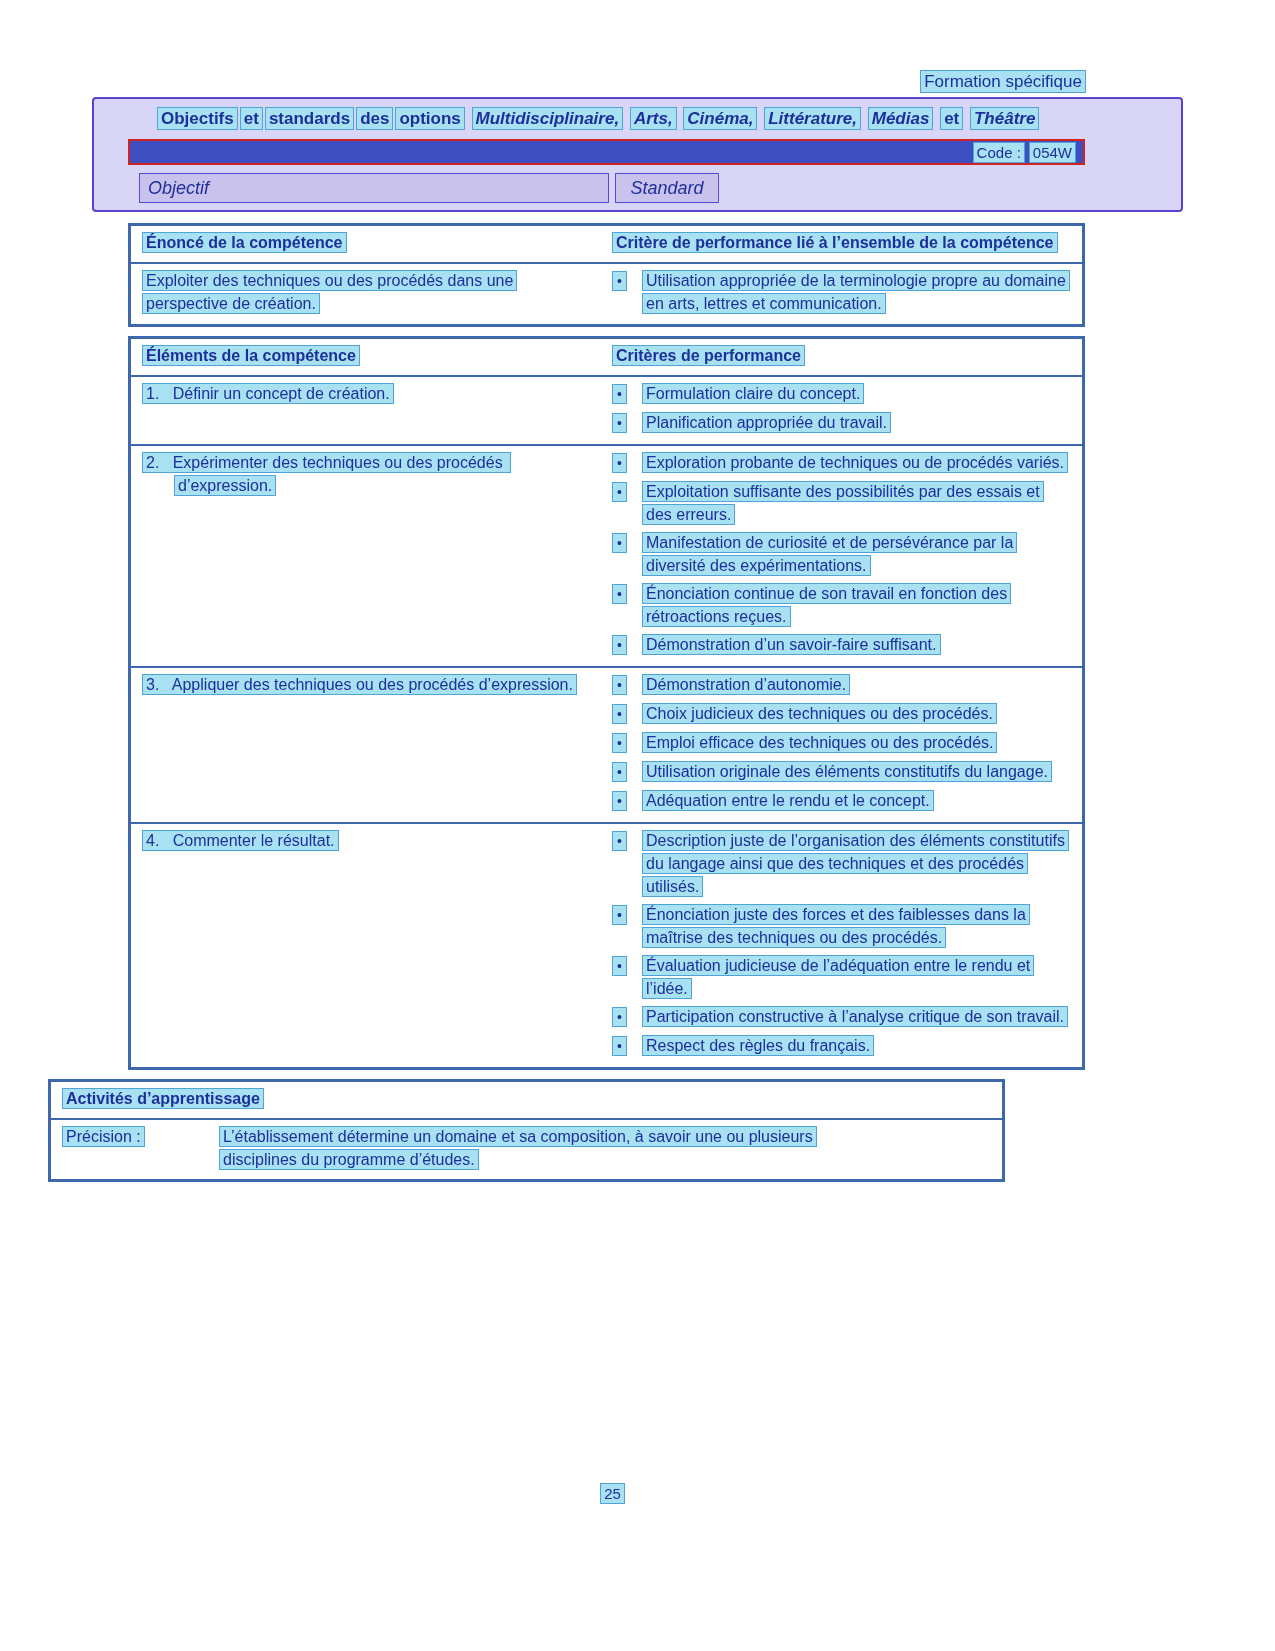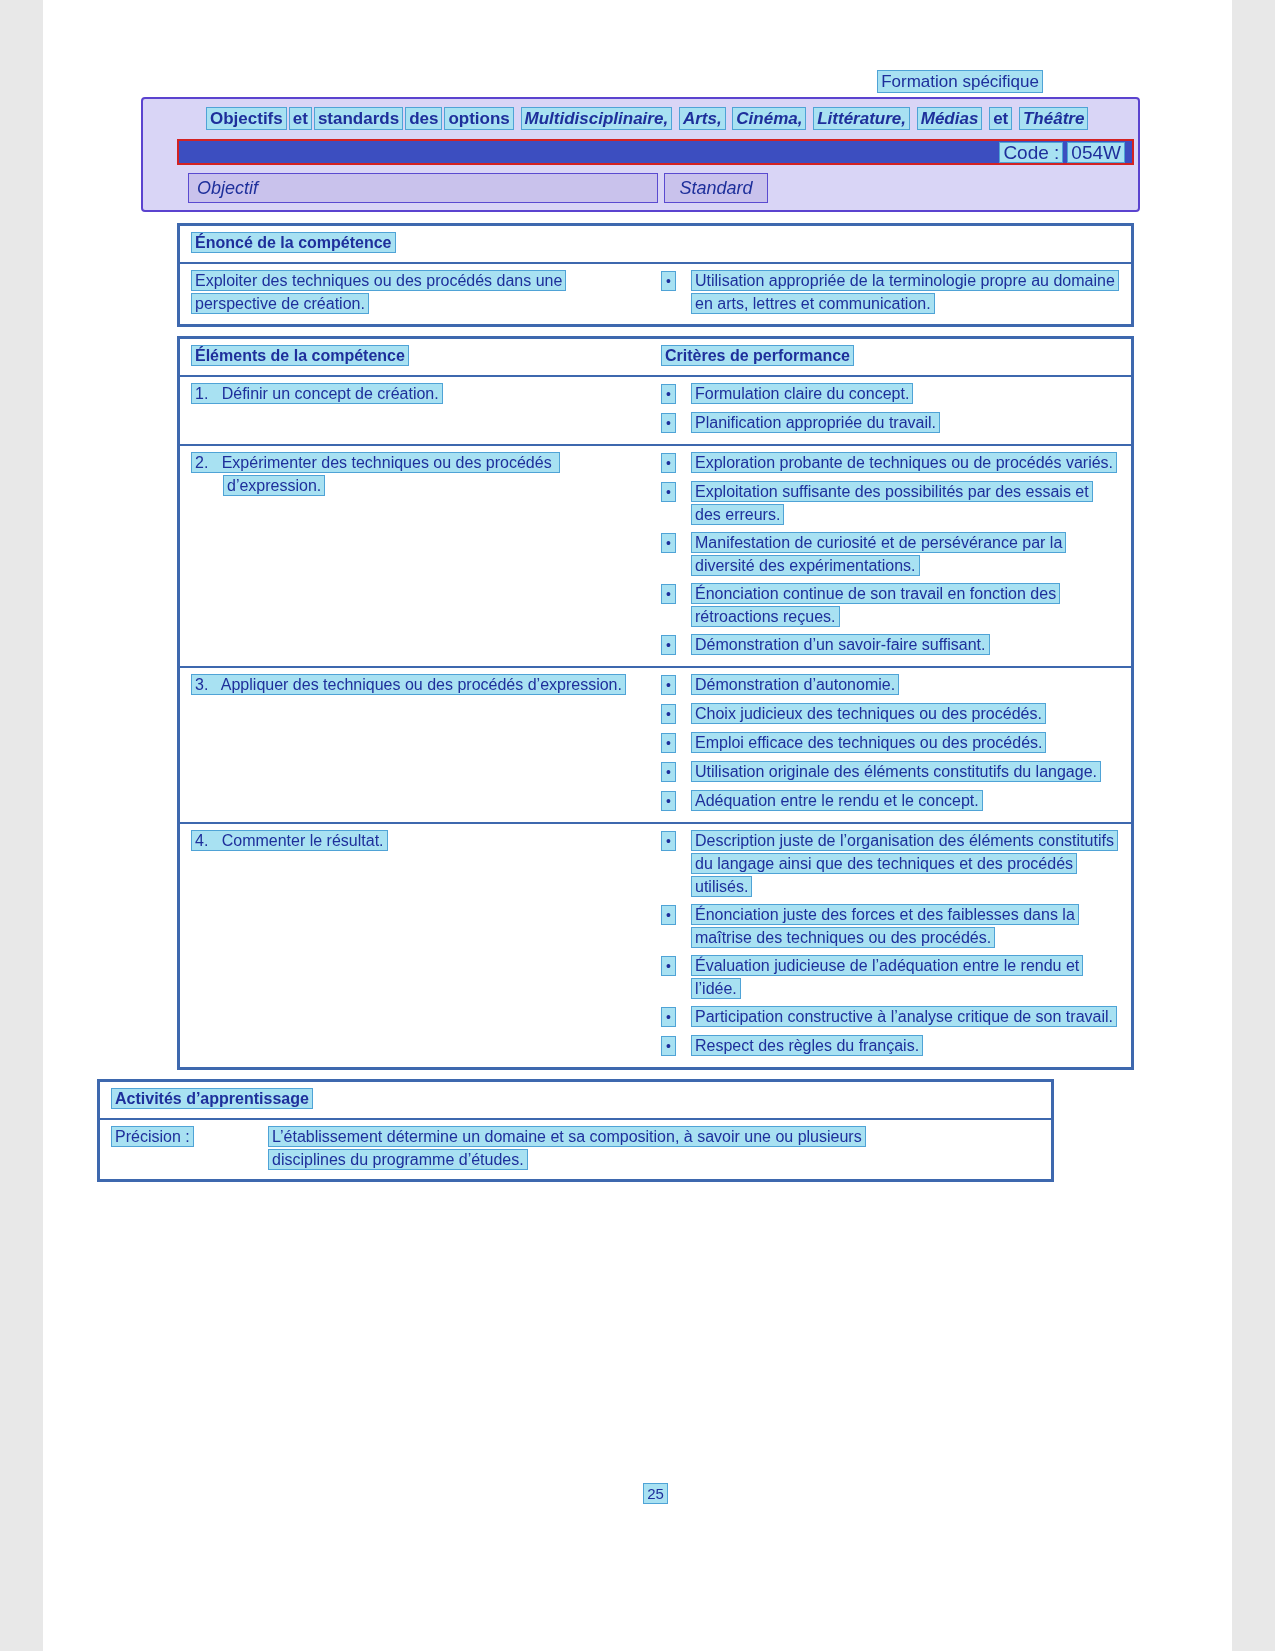--- a/index.html
+++ b/index.html
@@ -10,30 +10,29 @@
     --pb:#5b43cf;
     --lf:#c9c2ec;
     --lb:#5a4ad0;
     --bar:#3c4ec0;
     --barb:#d32222;
     --tb:#3e68ae;
   }
   html,body{margin:0;padding:0;background:#e8e8e8;}
   .page{
     position:relative;
-    width:1183px;
+    width:1275px;
     height:1651px;
     background:#ffffff;
     font-family:"Liberation Sans", sans-serif;
     font-size:16px;
     line-height:23px;
     color:var(--ink);
     overflow:hidden;
     margin:0 auto;
-    padding-left:6px;
   }
   .hl{
     background:var(--hl);
     box-shadow:0 0 0 1px var(--hlb);
     -webkit-box-decoration-break:clone;
     box-decoration-break:clone;
     padding:1px 3px;
   }
   .b{font-weight:bold;text-align:right;}
   .it{font-style:italic;}
@@ -64,21 +63,21 @@
     width:957px;
     box-sizing:border-box;
     height:26px;
     background:var(--bar);
     border:2px solid var(--barb);
     display:flex;
     justify-content:flex-end;
     align-items:center;
     gap:6px;
     padding-right:8px;
-    font-size:19px;
+    font-size:15px;
     line-height:17px;
   }
   .objstd-row{
     margin:9px 0 0 46px;
     display:flex;
     gap:8px;
   }
   .objstd-box{
     background:var(--lf);
     box-shadow:0 0 0 1px var(--lb);
@@ -163,20 +162,23 @@
         <span>Standard</span>
       </div>
     </div>
   </div>
 
   <div class="tbl t1">
     <div class="trow">
       <div class="cl">
         <span class="hl b">Énoncé de la compétence</span>
       </div>
+      <div class="cr">
+        <span class="hl b">Critère de performance lié à l’ensemble de la compétence</span>
+      </div>
     </div>
     <div class="trow">
       <div class="cl">
         <span class="hl">Exploiter des techniques ou des procédés dans une perspective de création.</span>
       </div>
       <div class="cr">
         <div class="bullet">
           <span class="bm"><span class="hl bdot">•</span></span>
           <div class="bt"><span class="hl">Utilisation appropriée de la terminologie propre au domaine en arts, lettres et communication.</span></div>
         </div>

